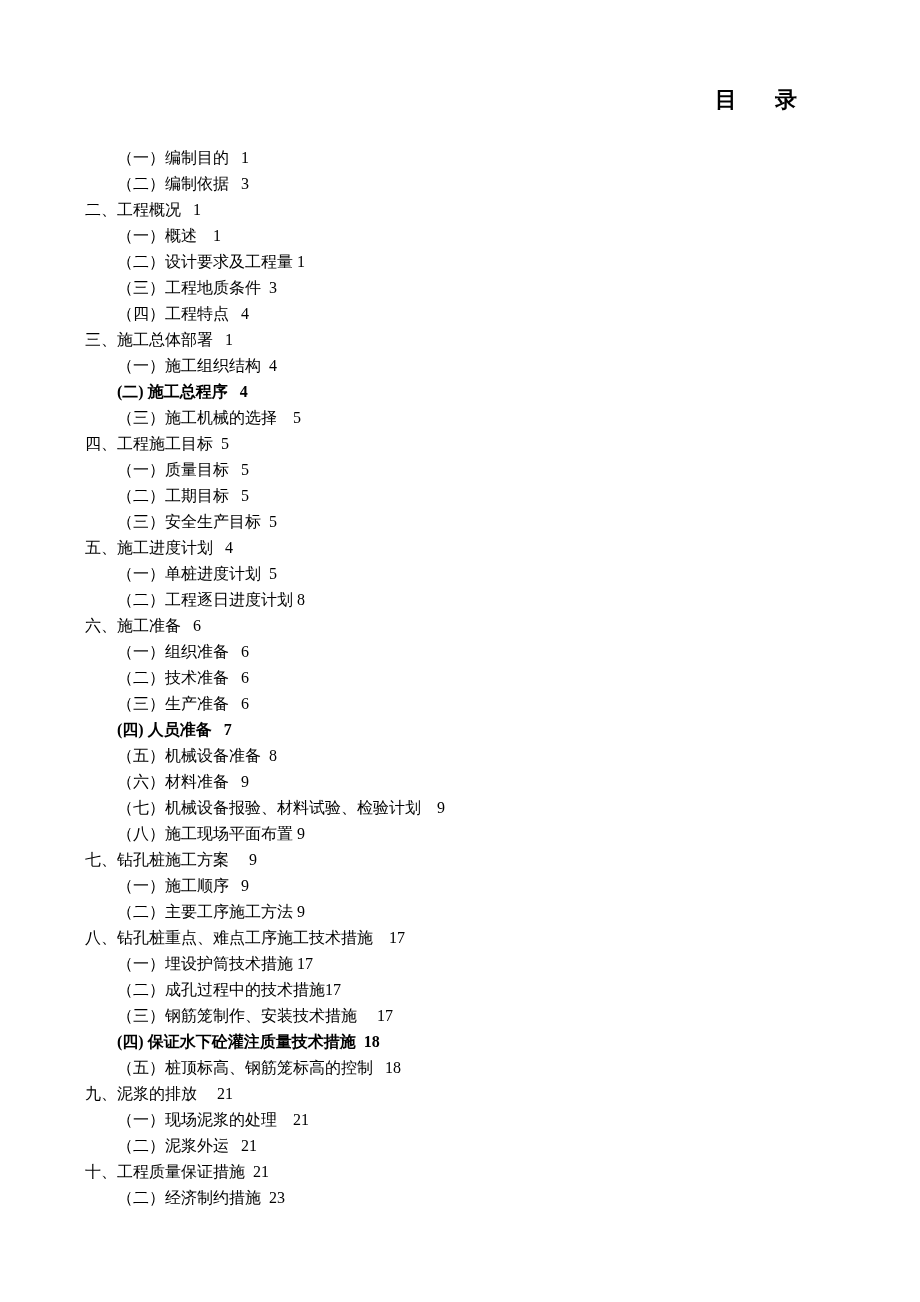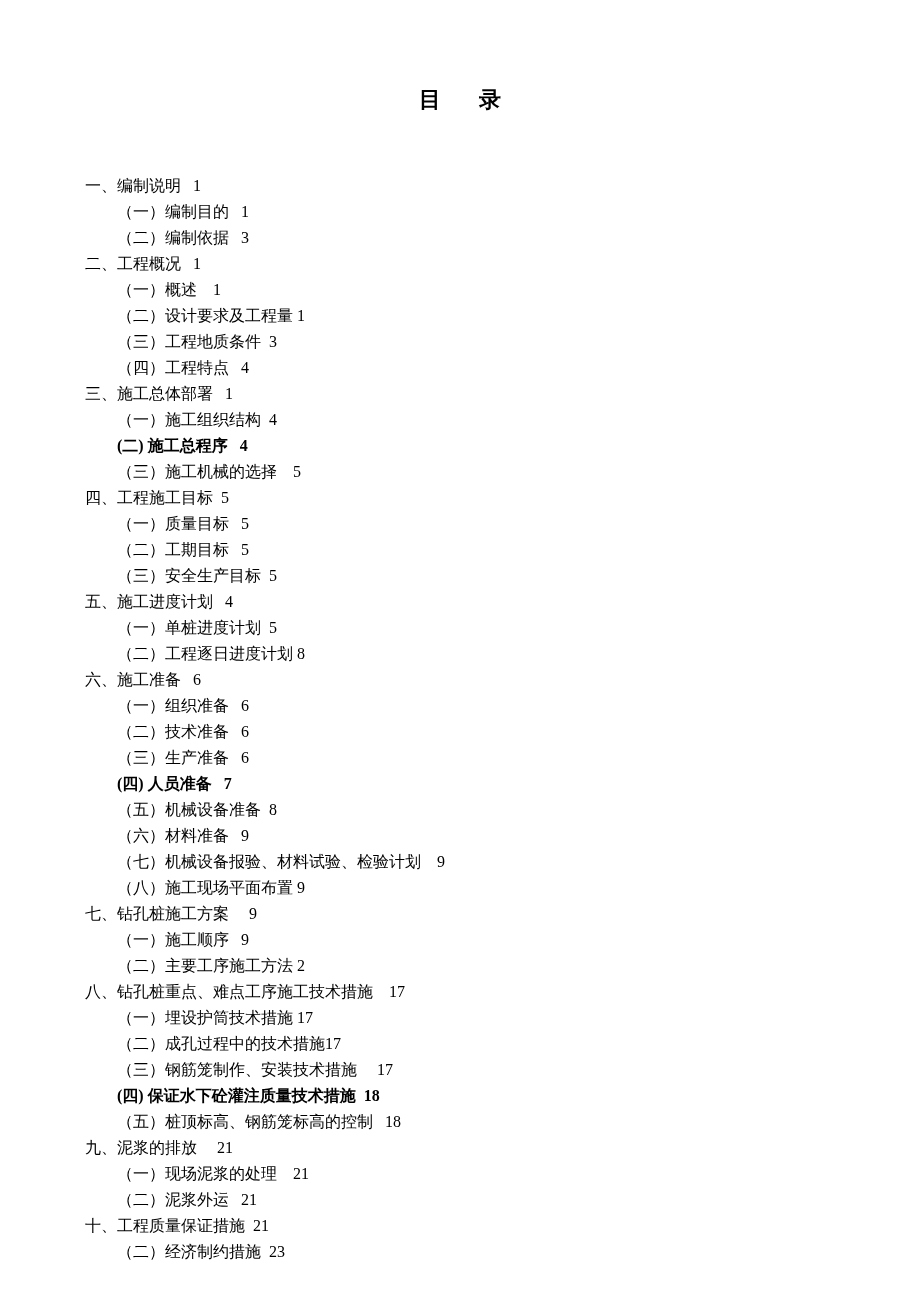--- a/index.html
+++ b/index.html
@@ -8,45 +8,44 @@
     background: #ffffff;
     font-family: "SimSun", "宋体", serif;
     width: 920px;
     height: 1302px;
   }
   .page {
     padding: 85px 85px 0 85px;
     color: #000;
   }
   .title {
-    text-align: center;
+    text-align: right;
     font-size: 22px;
     font-weight: bold;
     letter-spacing: 38px;
-    margin-bottom: 58px;
+    margin-bottom: 30px;
     padding-left: 38px;
   }
   .toc {
     font-size: 16px;
     line-height: 26px;
   }
   .entry {
     white-space: pre;
   }
   .l0 { padding-left: 0; }
   .l1 { padding-left: 32px; }
   .l1b { padding-left: 28px; font-weight: bold; }
 </style>
 </head>
 <body>
 
 <div class="page">
   <div class="title">目录</div>
   <div class="toc" id="toc-container">
-      <div class="entry l0">一、编制说明   1</div>
       <div class="entry l1">（一）编制目的   1</div>
       <div class="entry l1">（二）编制依据   3</div>
       <div class="entry l0">二、工程概况   1</div>
       <div class="entry l1">（一）概述    1</div>
       <div class="entry l1">（二）设计要求及工程量 1</div>
       <div class="entry l1">（三）工程地质条件  3</div>
       <div class="entry l1">（四）工程特点   4</div>
       <div class="entry l0">三、施工总体部署   1</div>
       <div class="entry l1">（一）施工组织结构  4</div>
       <div class="entry l1b"> (二) 施工总程序   4</div>
@@ -62,21 +61,21 @@
       <div class="entry l1">（一）组织准备   6</div>
       <div class="entry l1">（二）技术准备   6</div>
       <div class="entry l1">（三）生产准备   6</div>
       <div class="entry l1b"> (四) 人员准备   7</div>
       <div class="entry l1">（五）机械设备准备  8</div>
       <div class="entry l1">（六）材料准备   9</div>
       <div class="entry l1">（七）机械设备报验、材料试验、检验计划    9</div>
       <div class="entry l1">（八）施工现场平面布置 9</div>
       <div class="entry l0">七、钻孔桩施工方案     9</div>
       <div class="entry l1">（一）施工顺序   9</div>
-      <div class="entry l1">（二）主要工序施工方法 2</div>
+      <div class="entry l1">（二）主要工序施工方法 9</div>
       <div class="entry l0">八、钻孔桩重点、难点工序施工技术措施    17</div>
       <div class="entry l1">（一）埋设护筒技术措施 17</div>
       <div class="entry l1">（二）成孔过程中的技术措施17</div>
       <div class="entry l1">（三）钢筋笼制作、安装技术措施     17</div>
       <div class="entry l1b"> (四) 保证水下砼灌注质量技术措施  18</div>
       <div class="entry l1">（五）桩顶标高、钢筋笼标高的控制   18</div>
       <div class="entry l0">九、泥浆的排放     21</div>
       <div class="entry l1">（一）现场泥浆的处理    21</div>
       <div class="entry l1">（二）泥浆外运   21</div>
       <div class="entry l0">十、工程质量保证措施  21</div>

